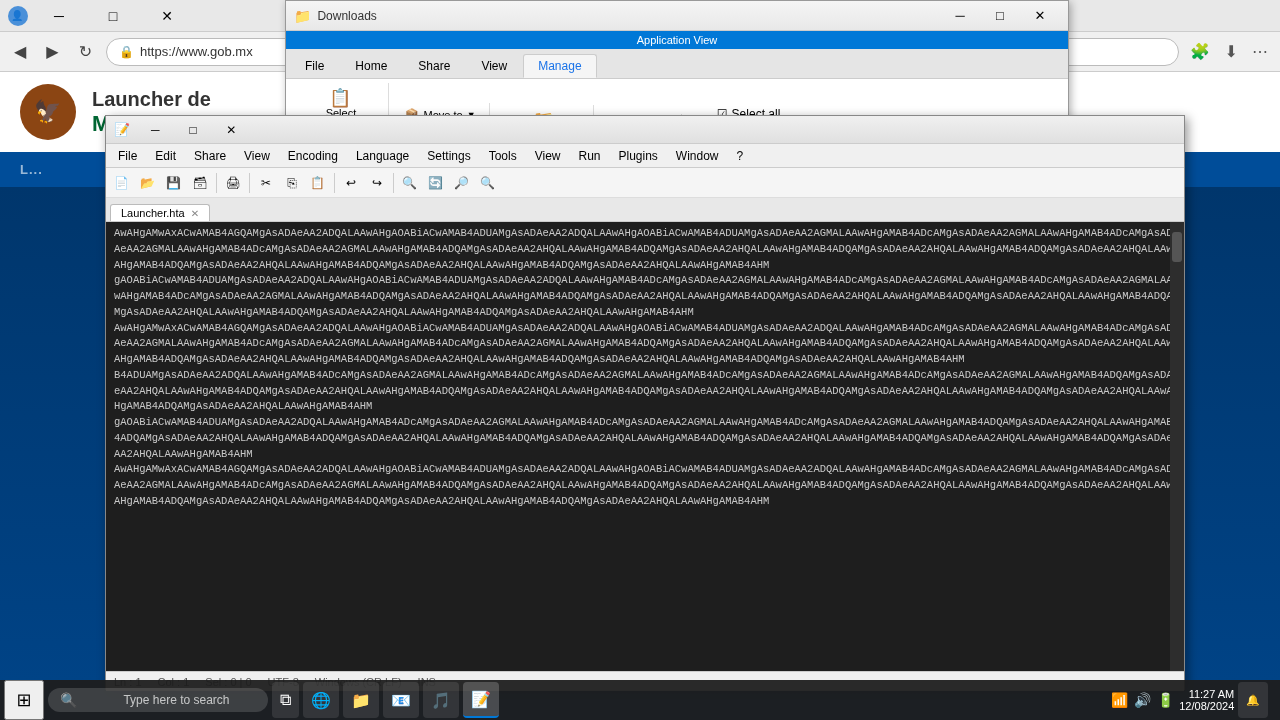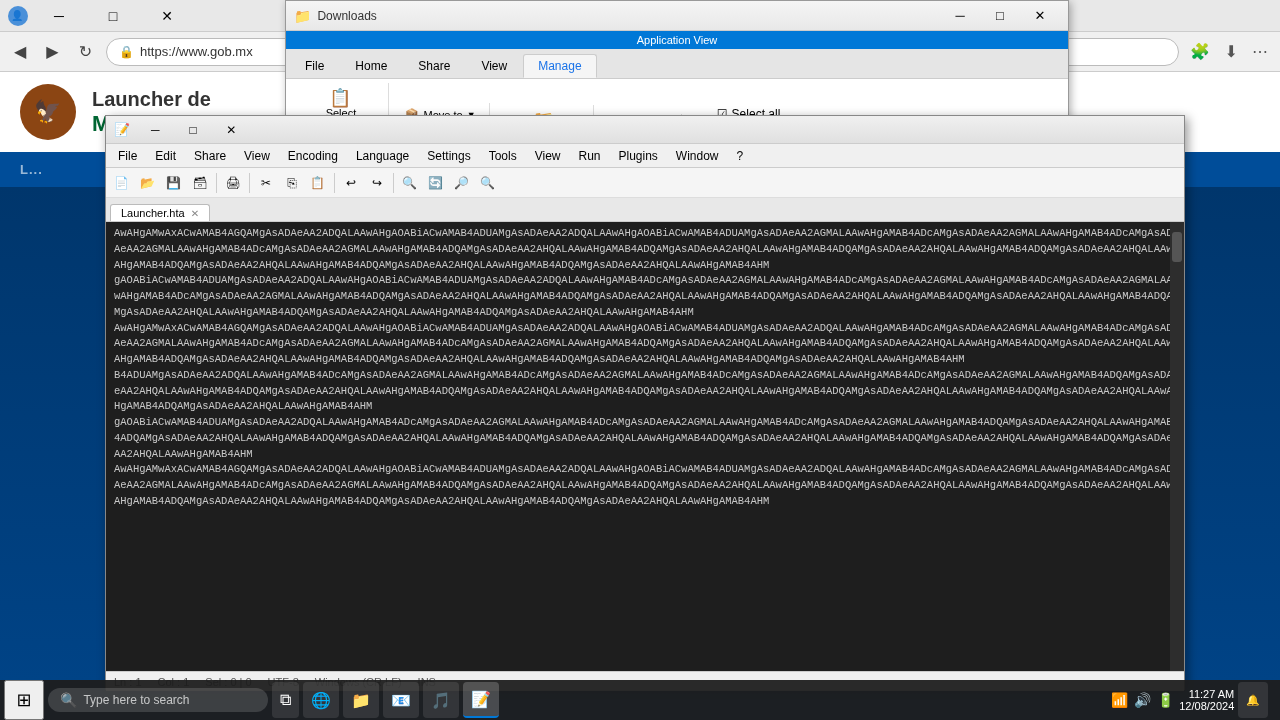--- a/index.html
+++ b/index.html
@@ -404,21 +404,21 @@
     .taskbar-search {
       display: flex;
       align-items: center;
       background: rgba(255,255,255,0.15);
       border-radius: 20px;
       padding: 4px 12px;
       gap: 6px;
       cursor: pointer;
       min-width: 220px;
     }
-    .taskbar-search-text { color: rgba(255,255,255,0.7); font-size: 12px; }
+    .taskbar-search-text { color: rgba(255,255,255,0.7); font-size: 12px; margin-left: 40px; }
     .system-tray {
       display: flex;
       align-items: center;
       gap: 6px;
       color: white;
       font-size: 11px;
     }
     .tray-icon { font-size: 14px; cursor: pointer; }
   </style>
 </head>

